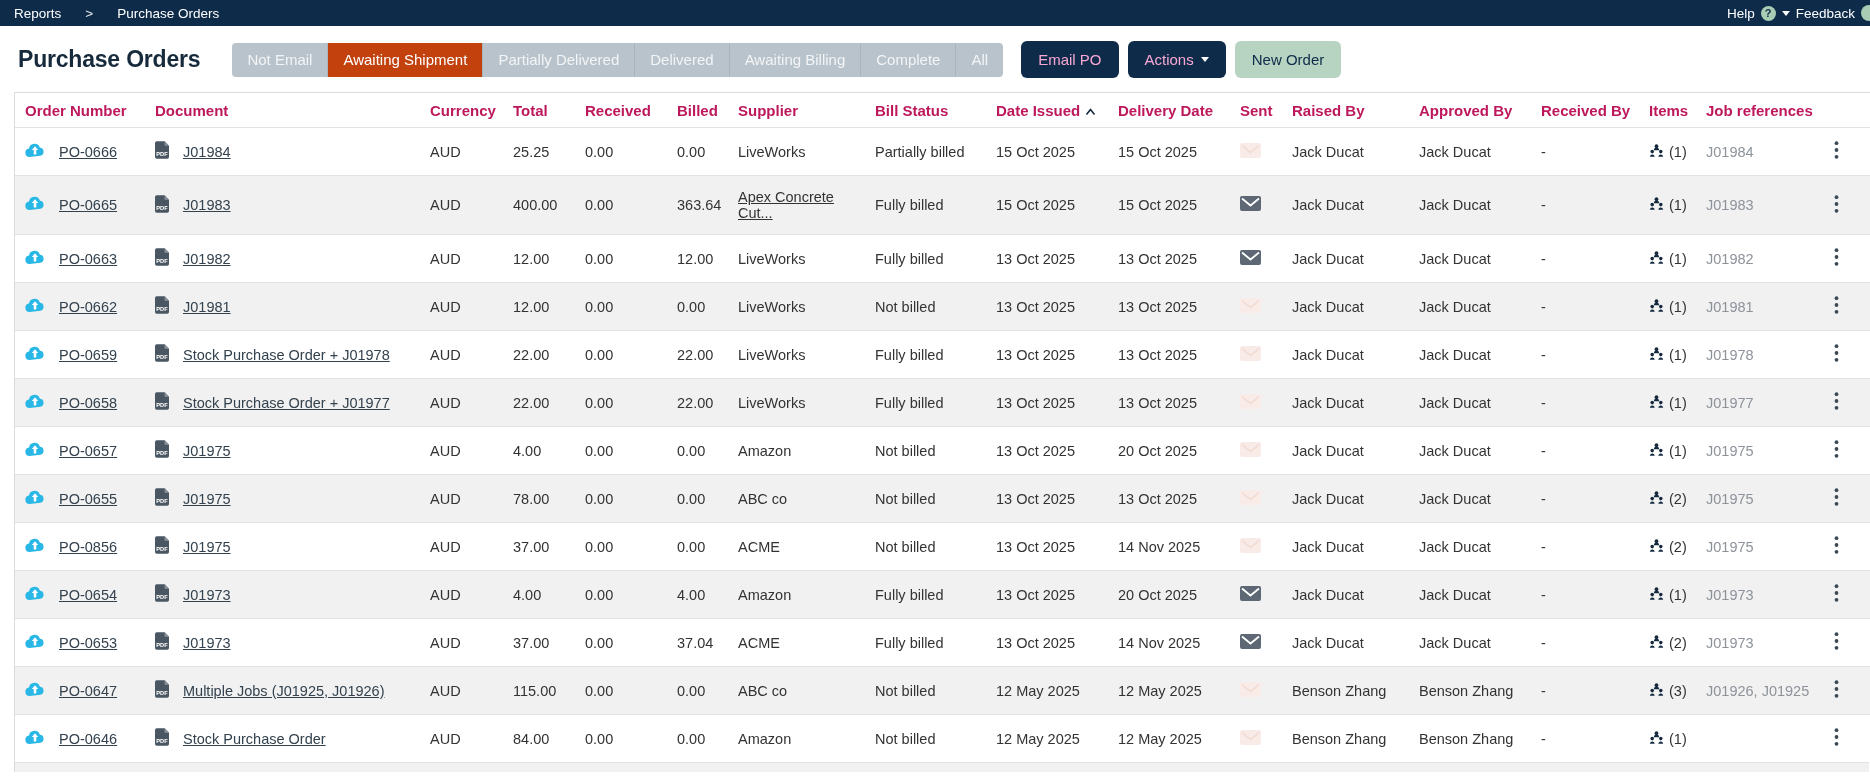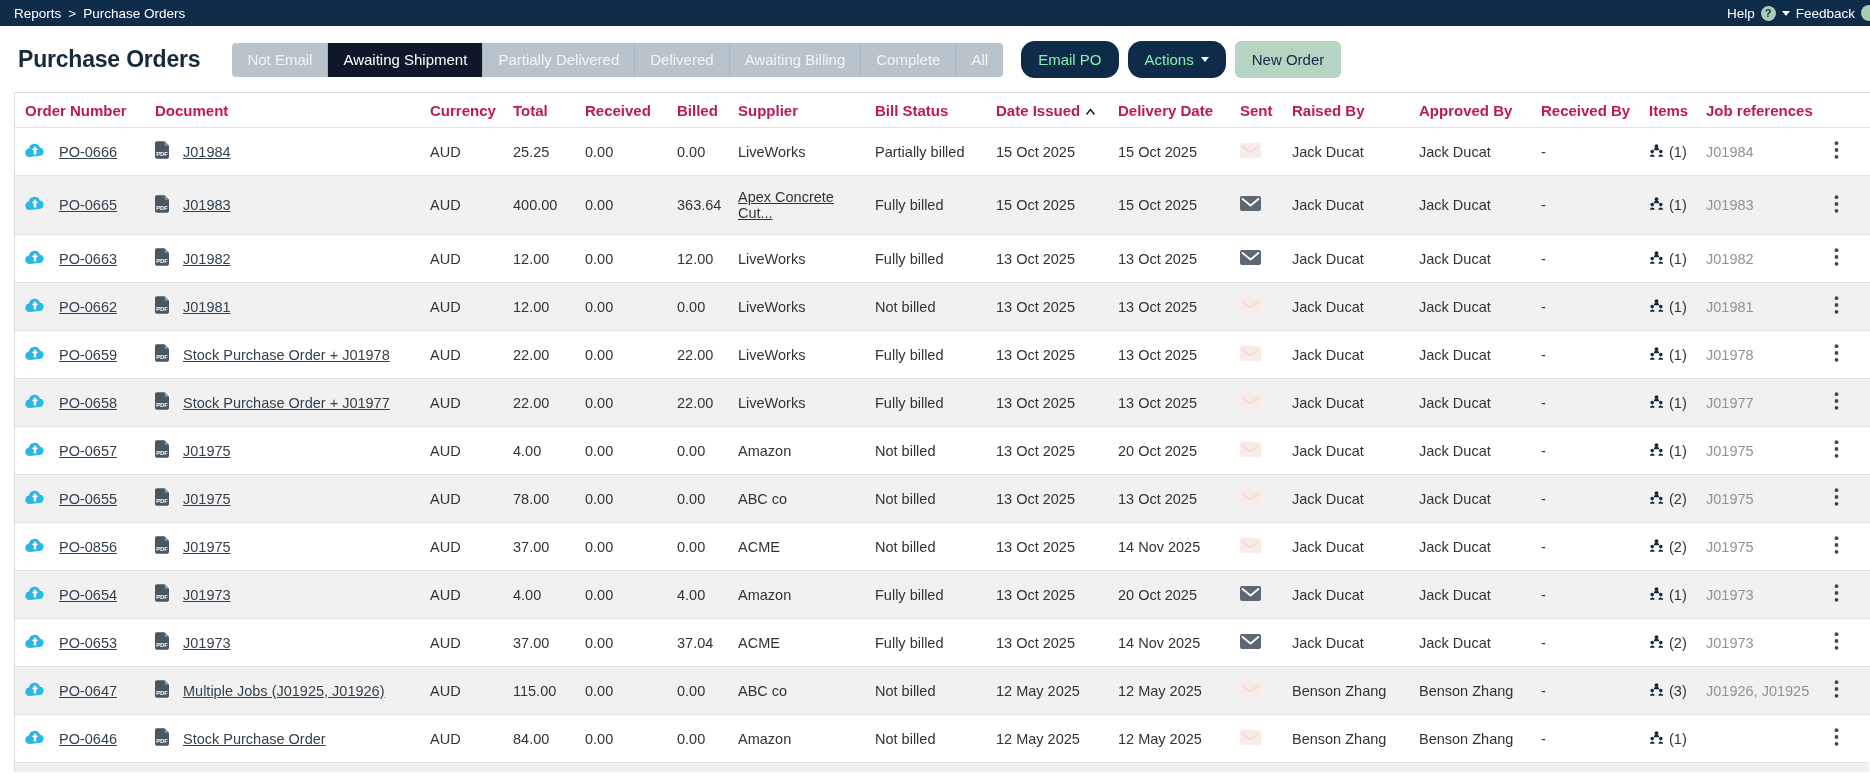--- a/index.html
+++ b/index.html
@@ -1,47 +1,47 @@
 <!DOCTYPE html>
 <html><head>
 <meta charset="utf-8">
 <style>
   * { margin:0; padding:0; box-sizing:border-box; }
   html,body { width:1870px; height:776px; overflow:hidden; background:#fff;
     font-family:"Liberation Sans", sans-serif; }
   .topbar { height:26px; background:#0e2b49; color:#fff; display:flex;
     align-items:center; justify-content:space-between; padding:0 0 0 14px;
     font-size:13.5px; overflow:hidden; }
-  .breadcrumb { display:flex; gap:7px; align-items:center; }
+  .breadcrumb { display:flex; gap:24px; align-items:center; }
   .breadcrumb .sep { opacity:.9; }
   .topbar-right { display:flex; align-items:center; gap:6px; margin-right:-7px; }
   .help-badge { width:15px; height:15px; border-radius:50%; background:#a9cdb4;
     color:#0e2b49; font-size:11px; font-weight:bold; display:inline-flex;
     align-items:center; justify-content:center; }
   .caret-dn { width:0; height:0; border-left:4px solid transparent;
     border-right:4px solid transparent; border-top:5px solid #fff; display:inline-block; }
   .cut-badge { width:16px; height:16px; border-radius:50%; background:#a9cdb4; flex:0 0 auto; }
 
   .toolbar { display:flex; align-items:center; padding:15px 16px 0 18px; }
   h1 { font-size:23px; color:#162a3b; letter-spacing:-.2px; white-space:nowrap; }
   .filter-group { display:flex; margin-left:32px; border-radius:4px; overflow:hidden; height:34px; }
   .filter-btn { background:#b9c3cb; color:#f3f5f6; border:none; font-size:15px;
     padding:0 15px; cursor:pointer; border-right:1px solid #a9b4bd;
     font-family:"Liberation Sans", sans-serif; white-space:nowrap; }
   .filter-btn:last-child { border-right:none; }
-  .filter-btn.active { background:#0f172a; color:#fff; }
+  .filter-btn.active { background:#c2410c; color:#fff; }
   .search { flex:1; max-width:552px; margin-left:28px; height:35px; border:1px solid #c6c6c6;
     border-radius:7px; padding:0 15px; font-size:15px; font-style:italic; color:#333;
     font-family:"Liberation Sans", sans-serif; }
   .search::placeholder { color:#8d949b; }
   .btns { display:flex; gap:9px; margin-left:18px; }
   .btn { height:37px; border:none; border-radius:6px; padding:0 17px; font-size:15px;
     cursor:pointer; font-family:"Liberation Sans", sans-serif; display:inline-flex;
     align-items:center; gap:7px; white-space:nowrap; }
-  .btn.navy { background:#0e2b49; color:#86efac;border-radius:14px; }
+  .btn.navy { background:#0e2b49; color:#f9a8d4; }
   .btn.green { background:#b7d3c1; color:#0e2b49;text-align:center; }
   .btn .caret-dn { border-top-color:#fff; }
 
   .table-wrap { margin:14px 0 0 14px; border-left:1px solid #dcdcdc; border-top:1px solid #dcdcdc; }
   table { border-collapse:collapse; table-layout:fixed; width:1855px; }
   th { text-align:left; font-size:15px; color:#be185d; padding:9px 10px 8px 10px;
     white-space:nowrap; overflow:hidden; }
   td { font-size:14.5px; color:#333; padding:13px 10px; vertical-align:middle;
     border-top:1px solid #e2e2e2; overflow:hidden; }
   tbody tr:nth-child(even) { background:#f1f1f1; }

